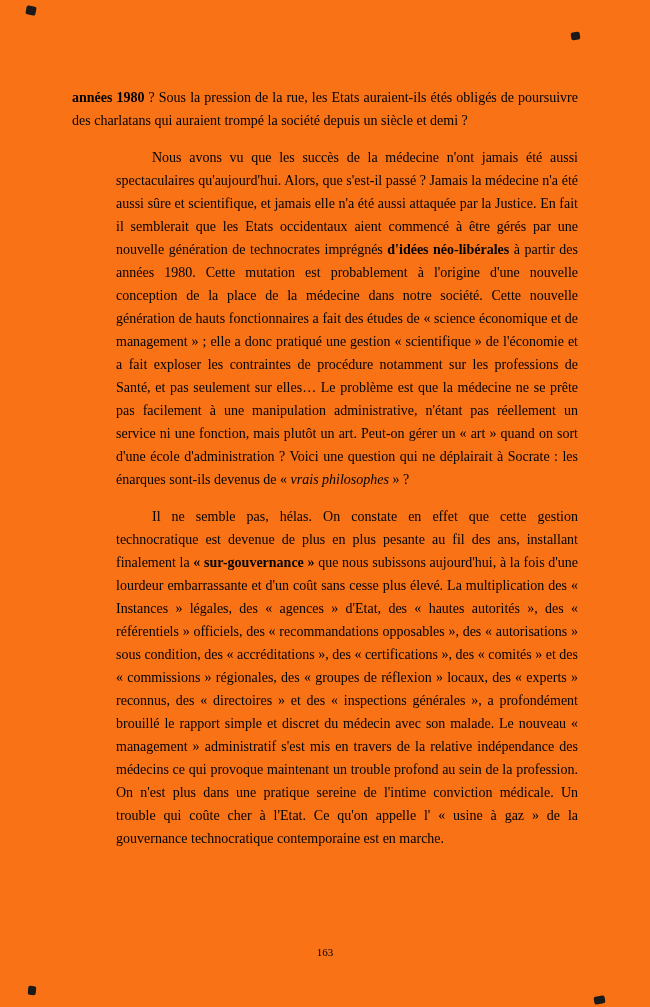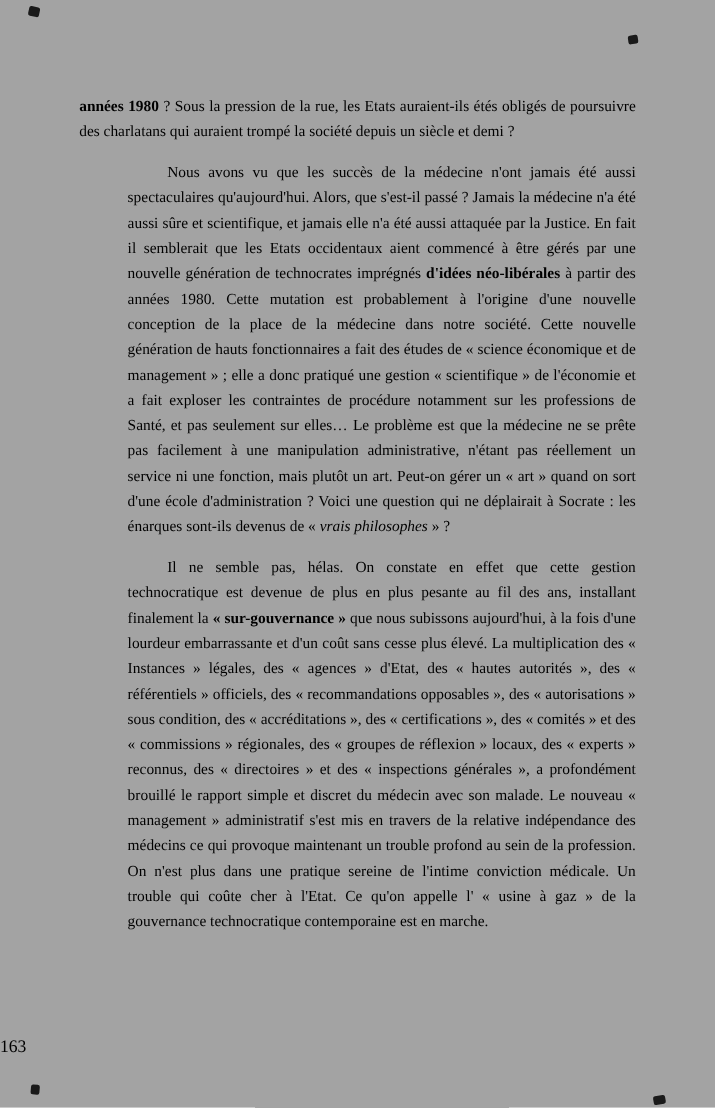--- a/index.html
+++ b/index.html
@@ -4,21 +4,21 @@
 <style>
   html, body {
     margin: 0;
     padding: 0;
     background: #ffffff;
   }
   .page {
     position: relative;
     width: 650px;
     height: 1007px;
-    background: #a3a3a3;
+    background: #f97316;
     color: #000000;
     font-family: "Liberation Serif", serif;
     box-sizing: border-box;
     padding: 86px 72px 0 72px;
     overflow: hidden;
   }
   .content p {
     margin: 0 0 14px 0;
     font-size: 14px;
     line-height: 23px;
@@ -28,21 +28,22 @@
     text-indent: 36px;
     margin-left: 44px;
   }
   .bold { font-weight: bold; }
   .italic { font-style: italic; }
   .page-number {
     position: absolute;
     bottom: 46px;
     left: 0;
     width: 100%;
-    font-size: 16px;
+    text-align: center;
+    font-size: 11px;
     line-height: 18px;
   }
   .artifact {
     position: absolute;
     background: #1a1a1a;
     border-radius: 2px;
   }
   .artifact.a1 { left: 26px;  top: 6px;    width: 10px; height: 9px; transform: rotate(12deg); }
   .artifact.a2 { left: 571px; top: 32px;   width: 9px;  height: 8px; transform: rotate(-8deg); }
   .artifact.a3 { left: 28px;  top: 986px;  width: 8px;  height: 9px; transform: rotate(5deg); }

